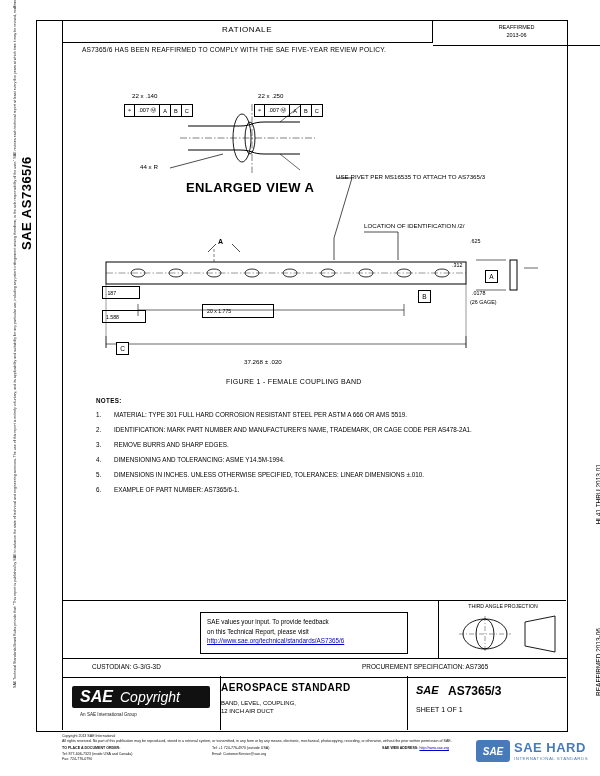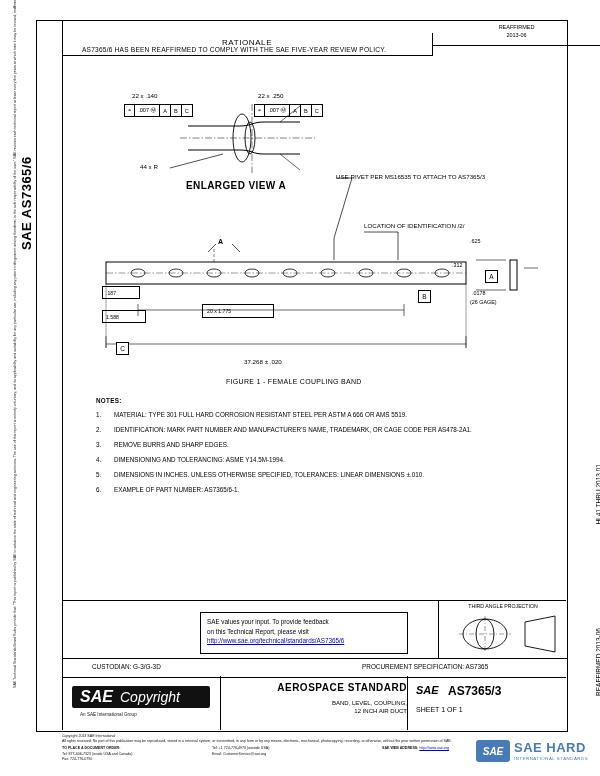--- a/index.html
+++ b/index.html
@@ -15,38 +15,38 @@
 
   .vtitle{left:19px;top:250px;transform:rotate(-90deg);font-size:13px;font-weight:bold;letter-spacing:.5px;}
   .vlegal{left:13px;top:688px;transform:rotate(-90deg);font-size:3.6px;line-height:5.6px;width:640px;color:#111;}
 
   
   .vdoc{position:absolute;right:5px;top:464px;transform-origin:100% 0;transform:rotate(-90deg);font-size:6.5px;white-space:nowrap;}
   .vdoc2{position:absolute;right:5px;top:628px;transform-origin:100% 0;transform:rotate(-90deg);font-size:6.5px;white-space:nowrap;}
 
   
   .hdr{position:absolute;left:62px;top:20px;right:0;height:48px;}
-  .hdr-rat{position:absolute;left:0;top:0;width:370px;height:22px;border-bottom:1px solid #000;border-right:1px solid #000;margin-top:13px;}
+  .hdr-rat{position:absolute;left:0;top:0;width:370px;height:22px;border-bottom:1px solid #000;border-right:1px solid #000;}
   .hdr-rat span{position:absolute;left:50%;top:5px;transform:translateX(-50%);font-size:8px;letter-spacing:.6px;}
   .hdr-box{position:absolute;left:371px;top:0;right:0;height:22px;border-bottom:1px solid #000;text-align:center;font-size:5.5px;line-height:8px;padding-top:3px;}
   .hdr-note{position:absolute;left:20px;top:26px;font-size:6.6px;letter-spacing:.2px;}
 
   
   .main-sep{position:absolute;left:62px;top:600px;width:504px;height:0;border-top:1px solid #000;}
 
   
   .dim-box{position:absolute;border:1px solid #000;font-size:5.2px;display:flex;align-items:center;}
   .lbl{position:absolute;font-size:6.2px;white-space:nowrap;}
   .lbl-sm{position:absolute;font-size:5.4px;white-space:nowrap;}
 
   .fcf{position:absolute;border:1px solid #000;height:11px;display:flex;align-items:stretch;font-size:5.6px;background:#fff;}
   .fcf div{border-right:1px solid #000;padding:0 3px;display:flex;align-items:center;}
   .fcf div:last-child{border-right:none;}
 
-  .enl-title{position:absolute;font-size:10px;font-weight:bold;letter-spacing:.4px;}
+  .enl-title{position:absolute;font-size:13px;font-weight:bold;letter-spacing:.4px;}
 
   .fig-title{position:absolute;font-size:7px;letter-spacing:.3px;}
 
   
   .notes{position:absolute;left:96px;top:396px;width:470px;font-size:6.3px;line-height:10.4px;}
   .notes .nhead{font-weight:bold;letter-spacing:.3px;margin-bottom:4px;}
   .nrow{display:flex;margin-bottom:4.5px;}
   .nnum{width:18px;flex:none;}
   .ntxt{flex:1;}
 
@@ -59,21 +59,21 @@
   .tap-lbl{position:absolute;left:50%;top:3px;transform:translateX(-50%);font-size:5.2px;white-space:nowrap;}
 
   
   .cust-row{position:absolute;left:62px;top:658px;width:504px;height:18px;border-top:1px solid #000;border-bottom:1px solid #000;}
   .cust{position:absolute;left:30px;top:4px;font-size:6.4px;}
   .procspec{position:absolute;left:300px;top:4px;font-size:6.4px;}
 
   
   .tb{position:absolute;left:62px;top:676px;width:504px;height:54px;}
   .tb-logo{position:absolute;left:0;top:0;width:158px;height:54px;border-right:1px solid #000;}
-  .tb-mid{position:absolute;left:159px;top:0;width:186px;height:54px;border-right:1px solid #000;text-align:right;}
+  .tb-mid{position:absolute;left:159px;top:0;width:186px;height:54px;border-right:1px solid #000;text-align:left;}
   .tb-right{position:absolute;left:346px;top:0;right:0;height:54px;}
 
   
   .footer{position:absolute;left:62px;top:734px;width:504px;font-size:3.6px;line-height:5.2px;color:#111;}
   .footer b{font-weight:bold;}
   .footer a{color:#0000cc;}
 
   
   .wm{position:absolute;right:4px;bottom:6px;width:120px;height:34px;opacity:.75;}
   .wm-badge{position:absolute;left:0;top:4px;width:34px;height:22px;background:#0a4ea2;border-radius:3px;color:#fff;font-size:10px;font-weight:bold;font-style:italic;display:flex;align-items:center;justify-content:center;}

